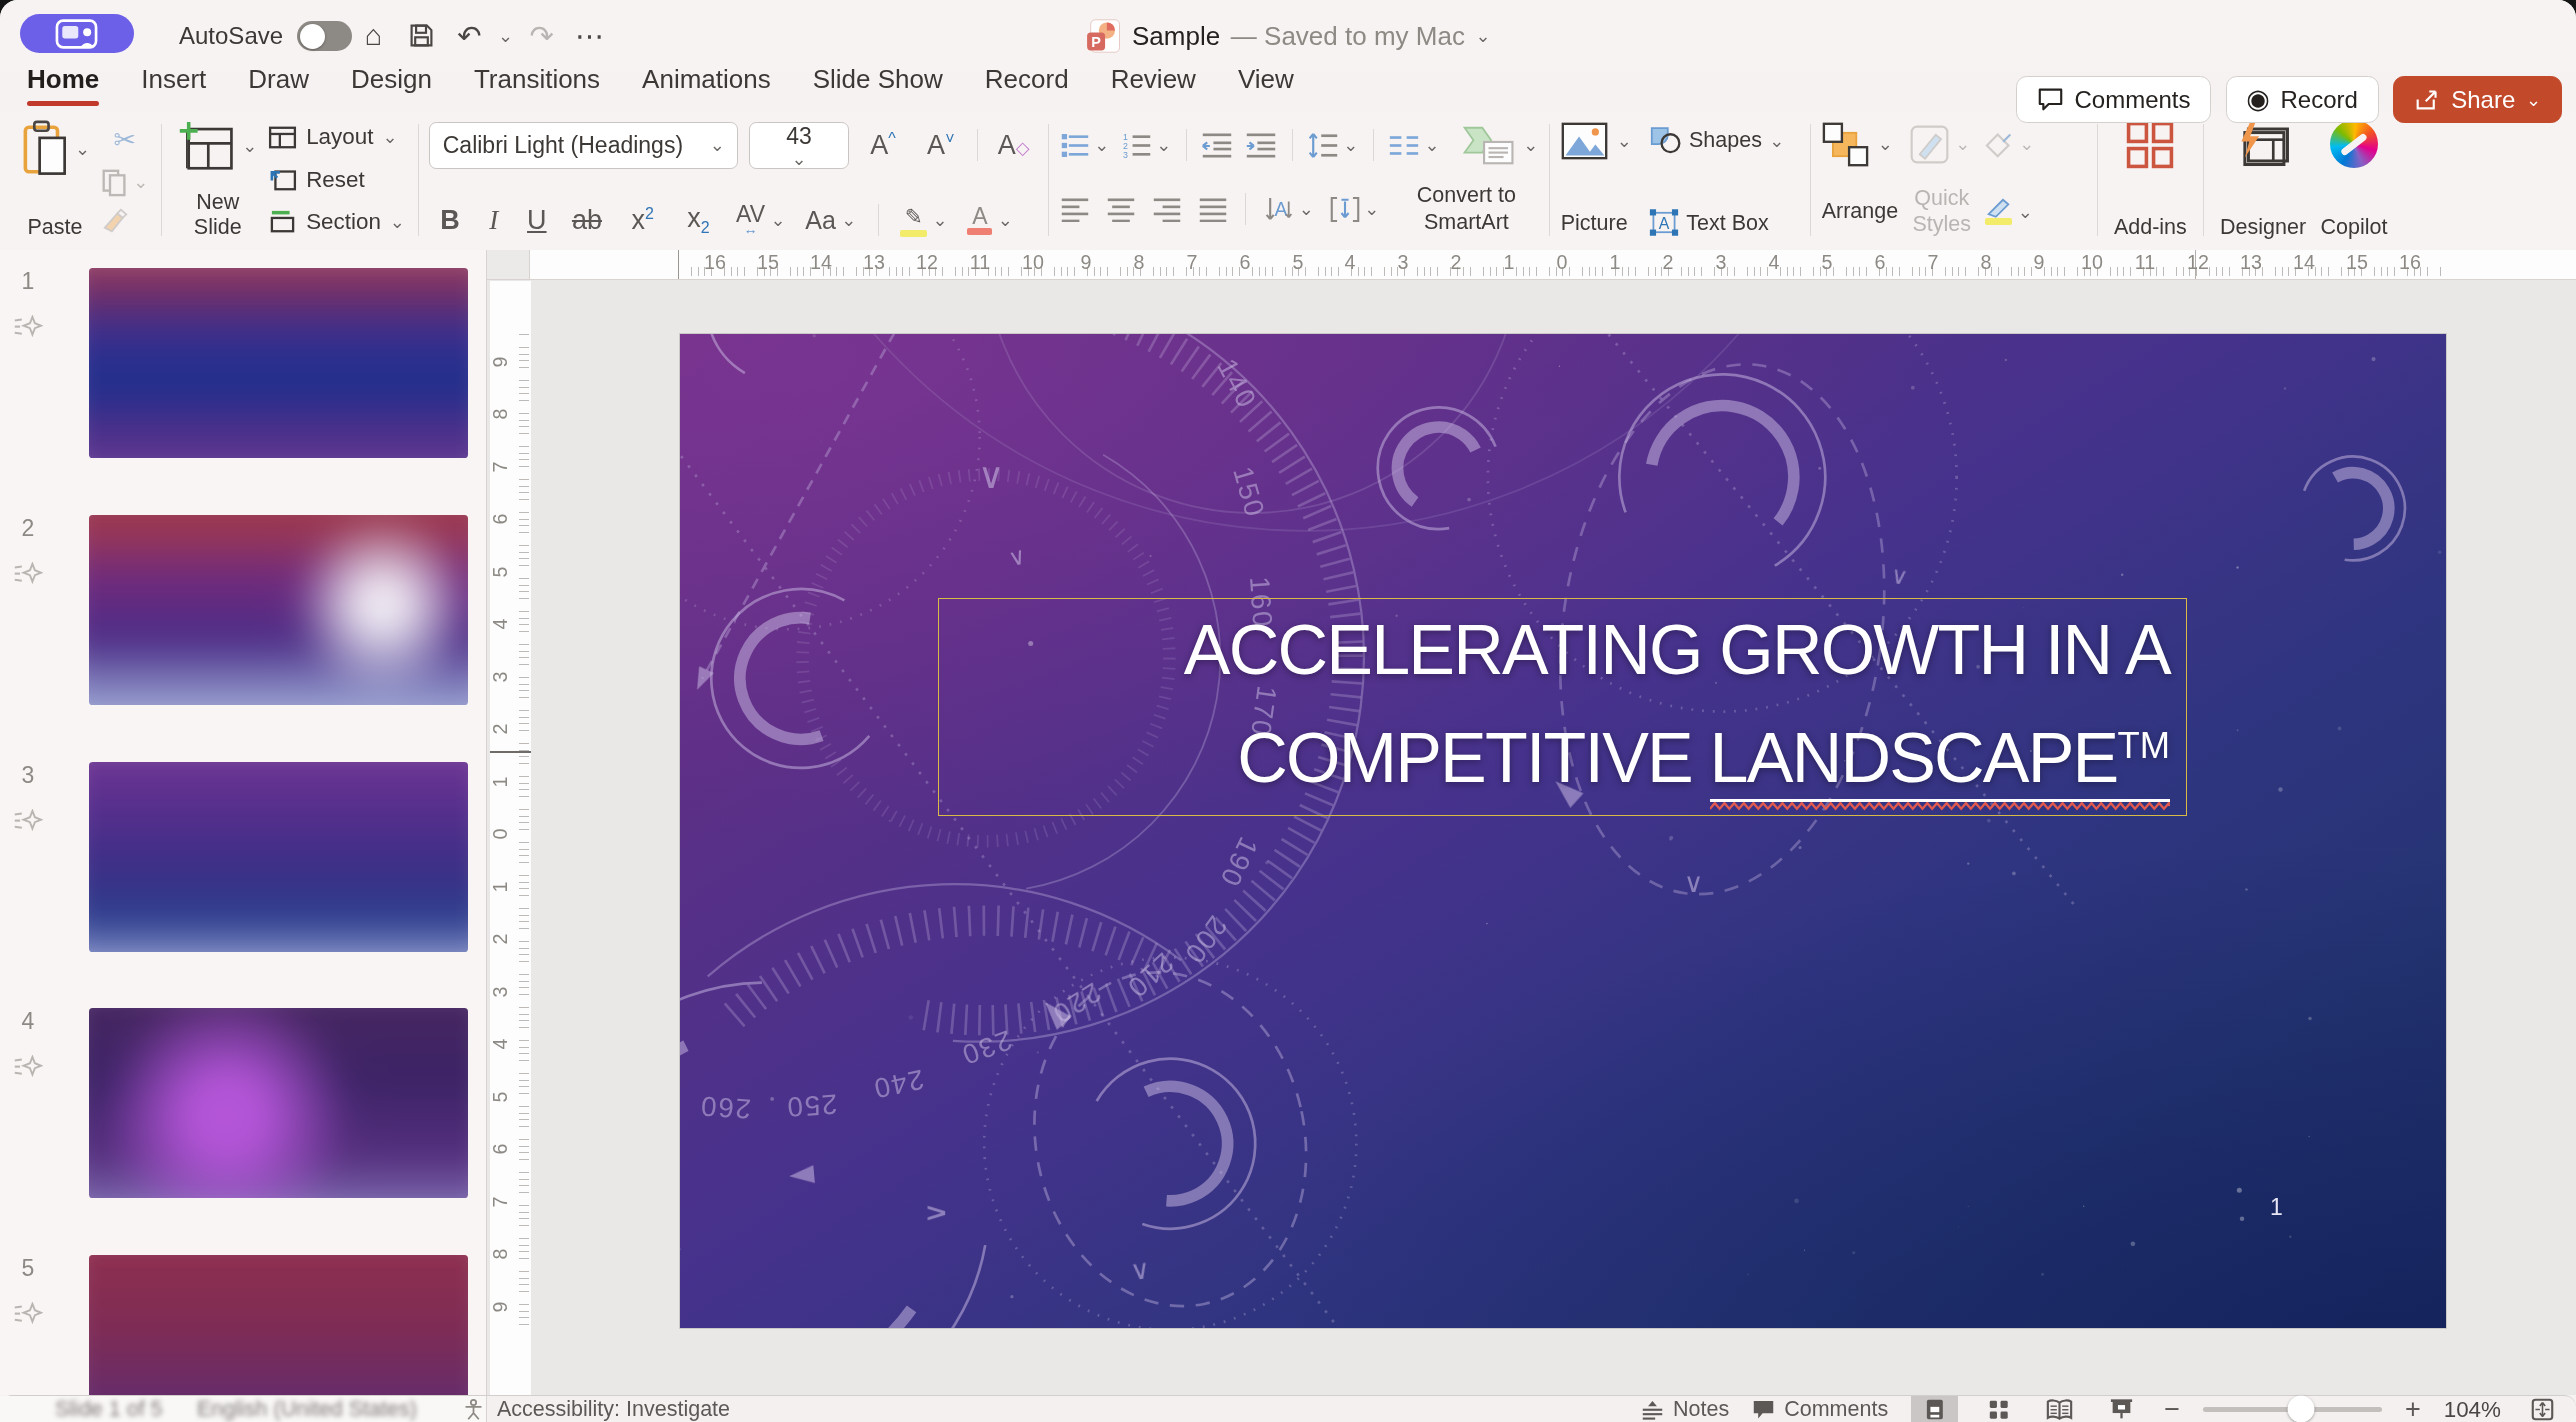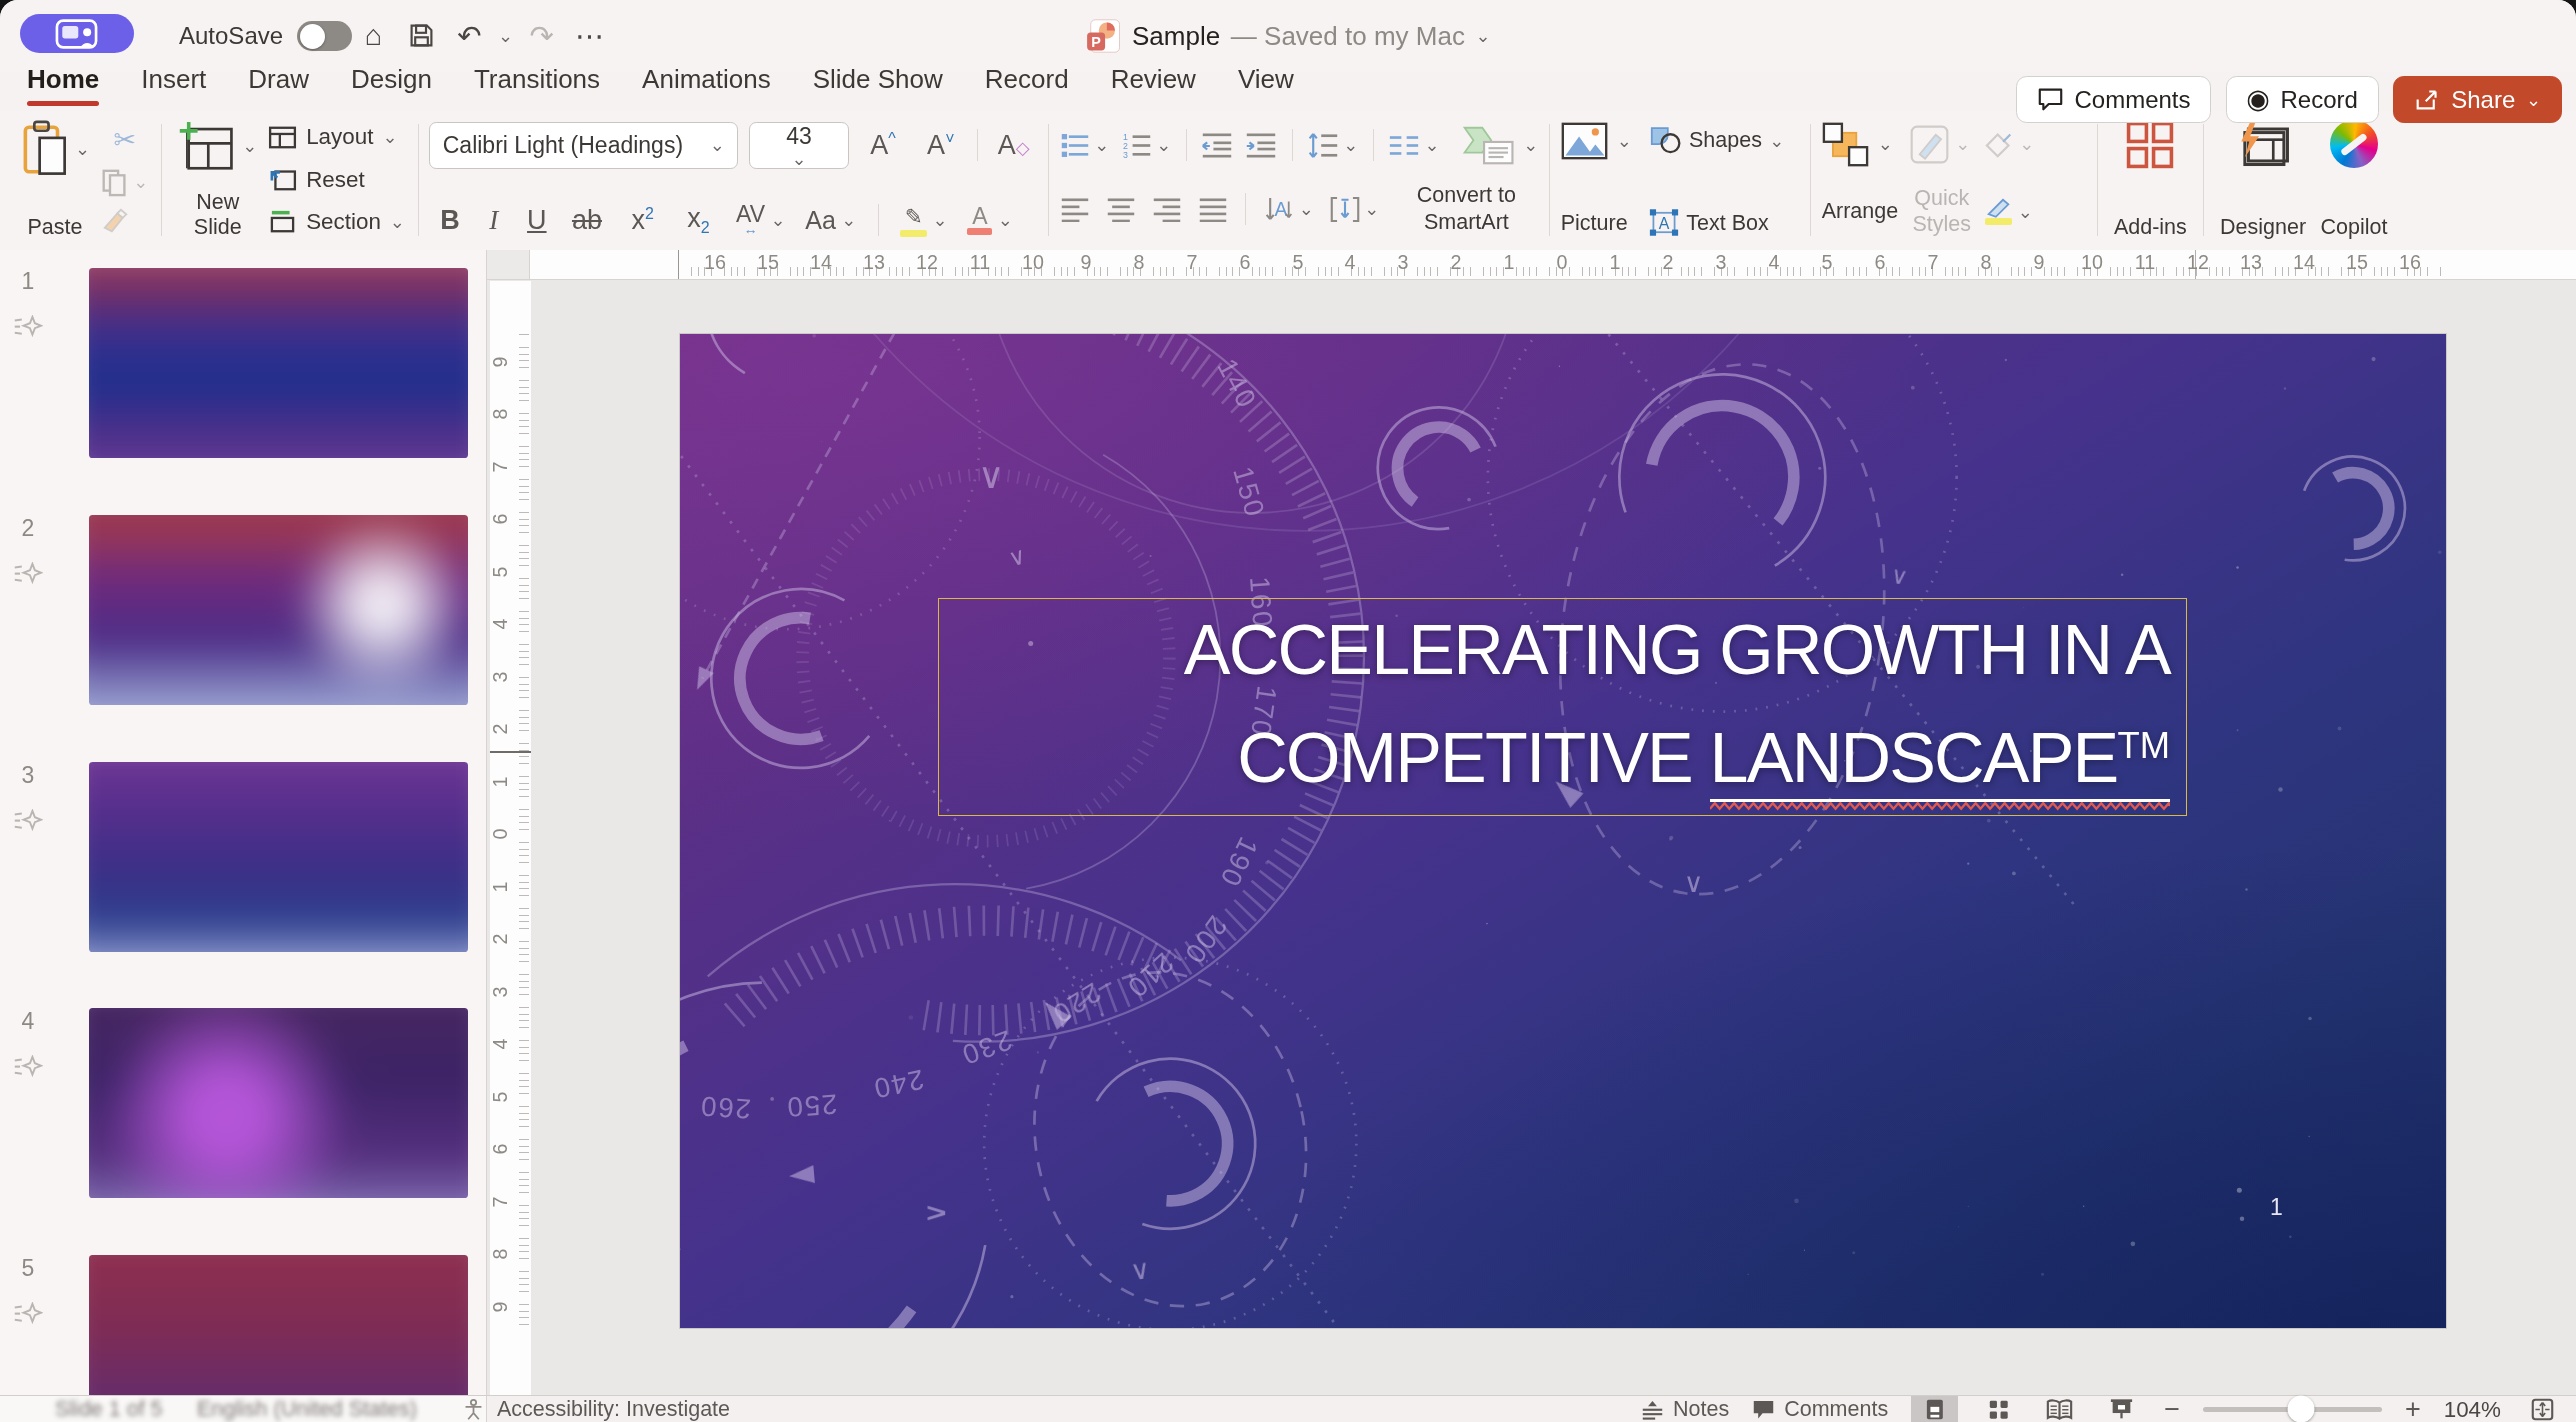--- a/index.html
+++ b/index.html
@@ -93,21 +93,21 @@
   .titlebox { position:absolute; left:258px; top:264px; width:1249px; height:218px; border:1.8px solid #d9ba45; display:flex; flex-direction:column; justify-content:center; align-items:flex-end; padding:9px 16px 14.3px 16px; }
   .title-line { font-size:70px; font-weight:300; letter-spacing:-1.8px; line-height:95px; color:#ffffff; text-shadow:0 1.8px 7.2px rgba(0,0,0,.35); white-space:nowrap; }
   .landscape { position:relative; border-bottom:3.6px solid #fff; padding-bottom:1.8px; }
   .landscape svg { position:absolute; left:0; right:0; bottom:-12.5px; width:100%; height:9px; }
   .landscape .zig { fill:none; stroke:#e05a50; stroke-width:2.5; }
   .title-line sup { font-size:52%; vertical-align:super; letter-spacing:0; }
   .subtitle { position:absolute; left:268px; top:508px; width:1503px; text-align:center; color:#fff; font-size:29px; font-weight:700; letter-spacing:0.4px; line-height:42px; text-shadow:0 0.9px 4.5px rgba(0,0,0,.3); }
   .page-num { position:absolute; left:1590px; top:860px; color:#e8e6f5; font-size:23px; }
 
   
-  .statusbar { position:absolute; left:0; top:1395px; width:2576px; height:27px; background:#f3f0ef; border-top:0.9px solid #d2cecc; font-size:21.5px; color:#5c5855; }
+  .statusbar { position:absolute; left:0; top:1395px; width:2576px; height:27px; background:#f3f0ef; border-top:0.9px solid #d2cecc; font-size:21.5px; color:#5c5855;border-radius:12px; }
   .statusbar .leftpart { position:absolute; left:0; top:0; bottom:0; width:487px; background:#faf8f7; border-right:0.9px solid #d8d3d1; }
   .sb-item { position:absolute; top:0; height:27px; display:flex; align-items:center; }
   .blurred { filter:blur(2.7px); opacity:.8; }
   .sb-right { position:absolute; right:16px; top:0; height:27px; display:flex; align-items:center; gap:23px; }
   .viewbtn { width:47px; height:27px; display:flex; align-items:center; justify-content:center; }
   .viewbtn.sel { background:#c9c6c5; }
   .zoom-track { width:179px; height:5.4px; background:#c2bfbd; border-radius:2.7px; position:relative; }
   .zoom-thumb { position:absolute; left:55%; top:50%; transform:translate(-50%,-50%); width:27px; height:27px; background:#fff; border-radius:50%; box-shadow:0 0.9px 2.7px rgba(0,0,0,.35); }
   .zoom-pct { font-size:22.4px; color:#4a4643; }
 </style>

